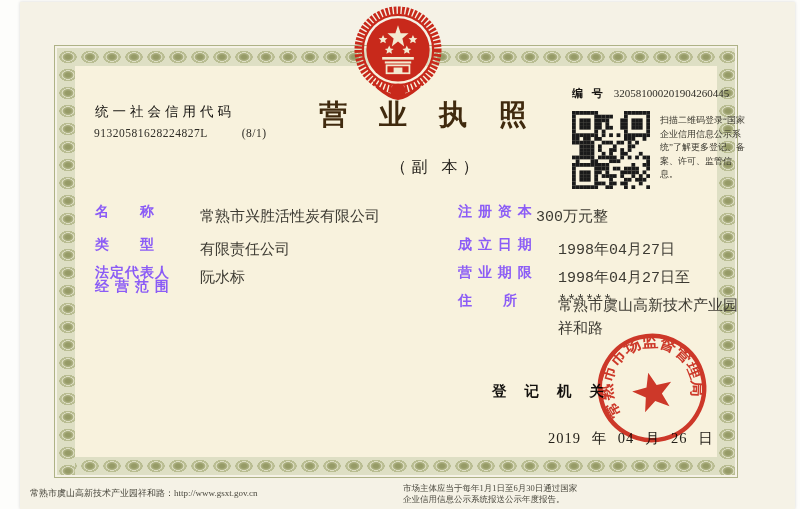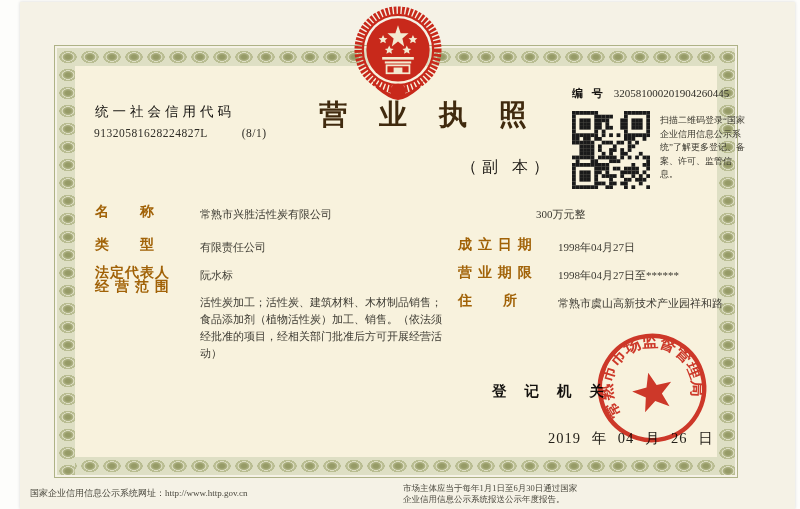--- a/index.html
+++ b/index.html
@@ -35,33 +35,33 @@
 
   .abs{position:absolute;}
   #credit-label{left:95px;top:103px;font-size:13.5px;font-weight:normal;
       letter-spacing:4px;color:#181613;}
   #credit-code{left:94px;top:127px;font-size:11.5px;color:#2e2c26;
       font-family:"Liberation Serif",serif;letter-spacing:.5px;}
   #credit-code .page-note{margin-left:34px;}
 
   #title{left:278px;top:96px;width:290px;text-align:center;font-size:28px;
       font-weight:bold;color:#402a0e;letter-spacing:12px;text-indent:12px;}
-  #subtitle{left:264px;top:157px;width:290px;text-align:right;font-size:16px;
+  #subtitle{left:292px;top:157px;width:290px;text-align:center;font-size:16px;
       color:#24211c;letter-spacing:5px;font-family:"Liberation Serif",serif;}
 
   #serial{left:572px;top:86px;font-size:11px;color:#2e2c26;
       font-family:"Liberation Serif",serif;}
   #serial b{font-family:Liberation Serif, serif;letter-spacing:3px;margin-right:8px;color:#181613;}
   #qr{left:572px;top:111px;width:78px;height:78px;}
   #qr-caption{left:660px;top:114px;width:86px;font-size:9px;line-height:1.5;
       color:#3a382f;font-family:"Liberation Serif",serif;}
-  .flabel{position:absolute;font-size:14px;font-weight:bold;color:#a16207;
+  .flabel{position:absolute;font-size:14px;font-weight:bold;color:#8b5cf6;
       letter-spacing:1px;white-space:pre;}
-  .fvalue{position:absolute;font-size:11px;color:#3c3a32;line-height:1.55;
-      font-family:Liberation Serif, serif;}
+  .fvalue{position:absolute;font-size:15px;color:#3c3a32;line-height:1.55;
+      font-family:Liberation Mono, monospace;}
   #reg-label{left:492px;top:382px;font-size:14.5px;font-weight:bold;
       letter-spacing:7px;color:#14120f;}
   #issue-date{left:548px;top:429px;width:180px;font-size:14.5px;color:#24211a;
       font-family:"Liberation Serif",serif;letter-spacing:1px;word-spacing:6px;}
 
   #seal{left:593px;top:329px;width:118px;height:118px;transform:rotate(-14deg);
       opacity:.92;mix-blend-mode:multiply;}
   #emblem{left:354px;top:6px;width:88px;height:102px;}
 
   .footer{font-size:9px;color:#4a483e;font-family:"Liberation Serif",serif;}
@@ -362,22 +362,22 @@
     </svg>
   <div id="qr-caption" class="abs">扫描二维码登录“国家企业信用信息公示系统”了解更多登记、备案、许可、监管信息。</div>
 
   <div class="flabel" style="left:95px;top:203px;width:100px">名　　称</div>
   <div class="fvalue" style="left:200px;top:206px;width:250px">常熟市兴胜活性炭有限公司</div>
   <div class="flabel" style="left:95px;top:236px;width:100px">类　　型</div>
   <div class="fvalue" style="left:200px;top:239px;width:250px">有限责任公司</div>
   <div class="flabel" style="left:95px;top:264px;width:100px">法定代表人</div>
   <div class="fvalue" style="left:200px;top:267px;width:250px">阮水标</div>
   <div class="flabel" style="left:95px;top:278px;width:100px">经 营 范 围</div>
-  <div class="fvalue" style="left:200px;top:294px;width:252px">活性炭加工；活性炭、建筑材料、木材制品销售；食品添加剂（植物活性炭）加工、销售。（依法须经批准的项目，经相关部门批准后方可开展经营活动）</div>
-
+
+  <div class="flabel" style="left:458px;top:203px;width:100px">注 册 资 本</div>
   <div class="fvalue" style="left:536px;top:206px;width:180px">300万元整</div>
   <div class="flabel" style="left:458px;top:236px;width:100px">成 立 日 期</div>
   <div class="fvalue" style="left:558px;top:239px;width:180px">1998年04月27日</div>
   <div class="flabel" style="left:458px;top:264px;width:100px">营 业 期 限</div>
   <div class="fvalue" style="left:558px;top:267px;width:185px">1998年04月27日至******</div>
   <div class="flabel" style="left:458px;top:292px;width:100px">住　　所</div>
   <div class="fvalue" style="left:558px;top:295px;width:185px">常熟市虞山高新技术产业园祥和路</div>
 
   <div id="reg-label" class="abs">登 记 机 关</div>
   <div id="issue-date" class="abs">2019 年 04 月 26 日</div>
@@ -385,16 +385,16 @@
     <circle cx="60" cy="60" r="53" fill="none" stroke="#cf2a1d" stroke-width="4.5"></circle>
     <polygon points="60,44 65.3,58.2 80.4,58.6 68.4,67.8 72.8,82.3 60,73.7 47.2,82.3 51.6,67.8 39.6,58.6 54.7,58.2" fill="#cf2a1d"></polygon>
     <defs>
         <path id="sealArc" d="M 21.5,73 A 41,41 0 1 1 98.5,73" fill="none"></path>
       </defs>
     <text font-size="15" fill="#cf2a1d" font-weight="bold" font-family="Liberation Sans,sans-serif">
       <textPath href="#sealArc" startOffset="50%" text-anchor="middle" textLength="168" lengthAdjust="spacingAndGlyphs">常熟市市场监督管理局</textPath>
     </text>
   </svg>
 
-  <div id="footer-left" class="footer abs">国家企业信用信息公示系统网址：http://www.http.gov.cn</div>
+  <div id="footer-left" class="footer abs">常熟市虞山高新技术产业园祥和路：http://www.gsxt.gov.cn</div>
   <div id="footer-mid" class="footer abs">市场主体应当于每年1月1日至6月30日通过国家企业信用信息公示系统报送公示年度报告。</div>
   <div id="footer-right" class="footer abs">国家市场监督管理总局监制</div>
 </div>
 
 </body></html>

